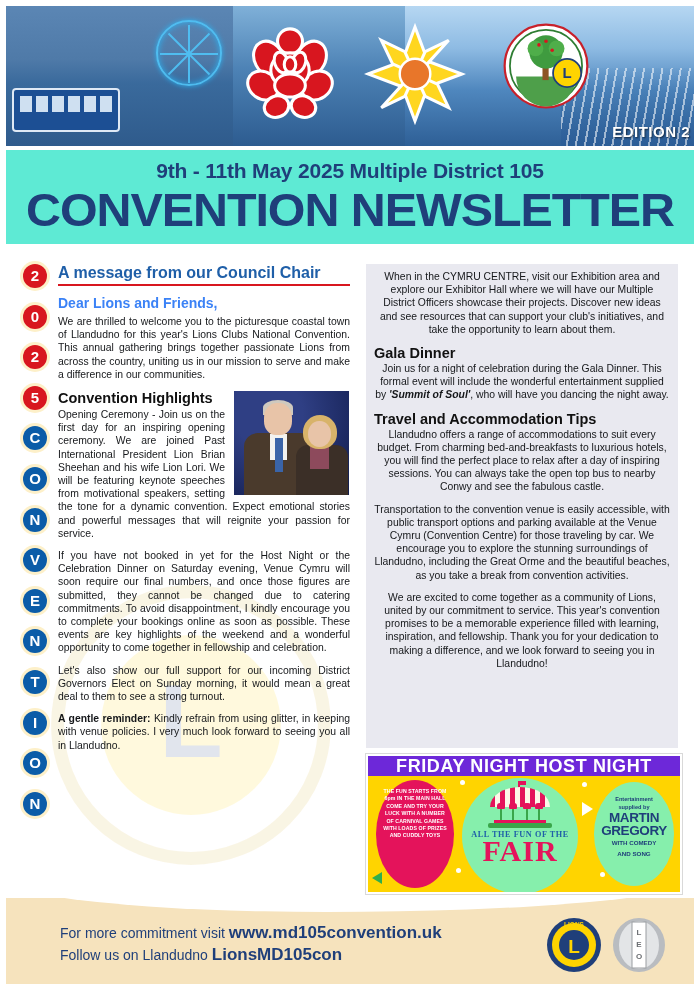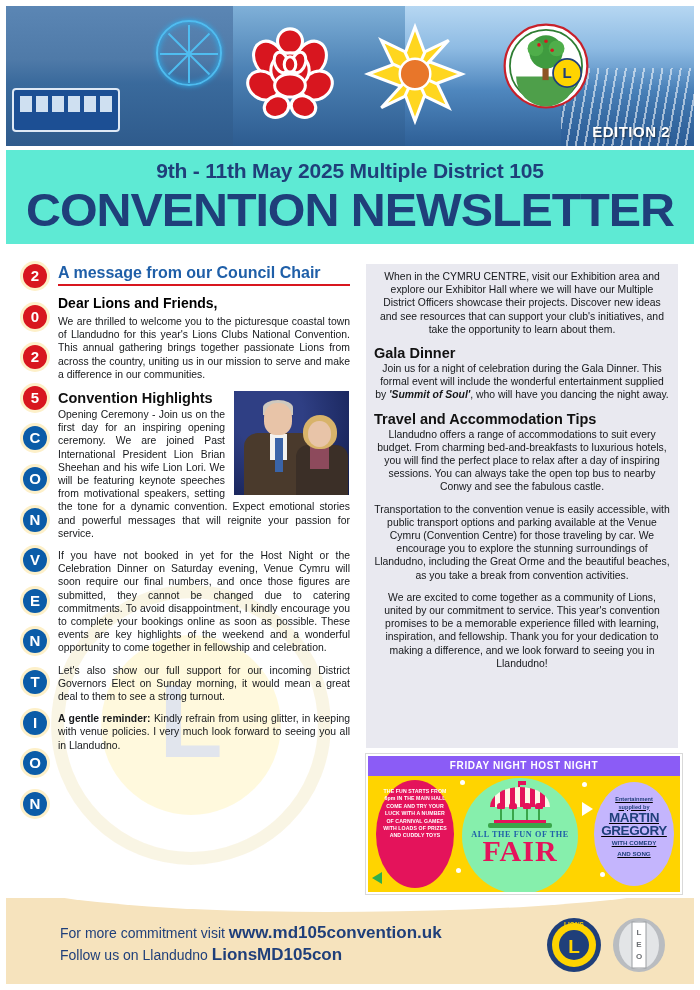--- a/index.html
+++ b/index.html
@@ -81,21 +81,21 @@
   
   .daffodil {
     position:absolute; left:358px; top:14px; width:102px; height:108px;
   }
   
   .crest {
     position:absolute; left:496px; top:14px; width:88px; height:92px;
   }
 
   .edition {
-    position:absolute; right:24px; bottom:6px;
+    position:absolute; right:4px; bottom:6px;
     color:#ffffff; font-weight:bold; font-size:15px;
     letter-spacing:.5px;
     text-shadow: 1px 1px 2px rgba(0,0,0,.6);
     font-family:"Liberation Sans", sans-serif;
   }
 
   
   .titlebar {
     position:absolute; left:6px; top:150px;
     width:688px; height:94px;
@@ -165,21 +165,21 @@
   }
   .chairname {
     color:#1f5fa8; font-weight:bold; font-size:26px;
     letter-spacing:-.4px; margin:0 0 6px 0;
     font-family:"Liberation Sans", sans-serif;
   }
   .redrule {
     height:2px; background:#d8161f; width:100%; margin:2px 0 9px 0;
   }
   .salute {
-    color:#000000; font-weight:bold; font-size:14px; margin:0 0 4px 0;
+    color:#3b82f6; font-weight:bold; font-size:14px; margin:0 0 4px 0;
     font-family:"Liberation Sans", sans-serif;
   }
   .ltext {
     color:#15171a; font-size:10.4px; line-height:13.2px;
     text-align:justify; margin:0 0 9px 0;
     font-family:"Liberation Sans", sans-serif;
   }
   .ltext b { font-weight:bold; }
   .sechead {
     color:#111; font-weight:bold; font-size:14.5px;
@@ -230,22 +230,22 @@
   
   .fairbox {
     position:absolute; left:366px; top:754px;
     width:312px; height:136px;
     border:2px solid #ffffff;
     overflow:hidden; background:#ffd400;
     box-shadow:0 0 0 1px #d9d9d9;
   }
   .fair-banner {
     position:absolute; left:0; top:0; width:100%; height:20px;
-    background:#8b5cf6; color:#ffffff; text-align:center;
-    font-weight:bold; font-size:10px; line-height:20px;
+    background:#6d28d9; color:#ffffff; text-align:center;
+    font-weight:bold; font-size:18px; line-height:20px;
     letter-spacing:.6px;
     font-family:"Liberation Sans", sans-serif;
   }
   .fair-yellow {
     position:absolute; left:0; top:20px; width:100%; height:116px;
     background:#ffd400;
   }
   .dot { position:absolute; width:5px; height:5px; border-radius:50%; background:#ffffff; }
   .tri { position:absolute; width:0;height:0; }
   .fair-red-oval {
@@ -284,22 +284,22 @@
   }
   .fair-big {
     color:#e4135b; font-weight:bold; font-size:30px;
     line-height:28px; letter-spacing:1px; margin-top:-2px;
     font-family:"Liberation Serif", serif;
     text-align:center;
   }
   .fair-white-oval {
     position:absolute; right:6px; top:26px;
     width:80px; height:104px;
-    background:#c4b5fd; border-radius:50%;
-    text-align:center; padding-top:14px; box-sizing:border-box;text-decoration:underline;
+    background:#86efac; border-radius:50%;
+    text-align:center; padding-top:14px; box-sizing:border-box;
   }
   .fw-small { color:#1f3f7a; font-weight:bold; font-size:5.6px; line-height:7.6px; font-family:"Liberation Sans", sans-serif; }
   .fw-name  { color:#1f3f7a; font-weight:bold; font-size:13.5px; line-height:13px; letter-spacing:-.4px; font-family:"Liberation Sans", sans-serif; }
   .fw-tail  { color:#1f3f7a; font-weight:bold; font-size:6.2px; line-height:8.4px; margin-top:2px; font-family:"Liberation Sans", sans-serif; }
 
   
   .footer {
     position:absolute; left:6px; top:898px;
     width:688px; height:86px;
     background:#f6e3bd;

